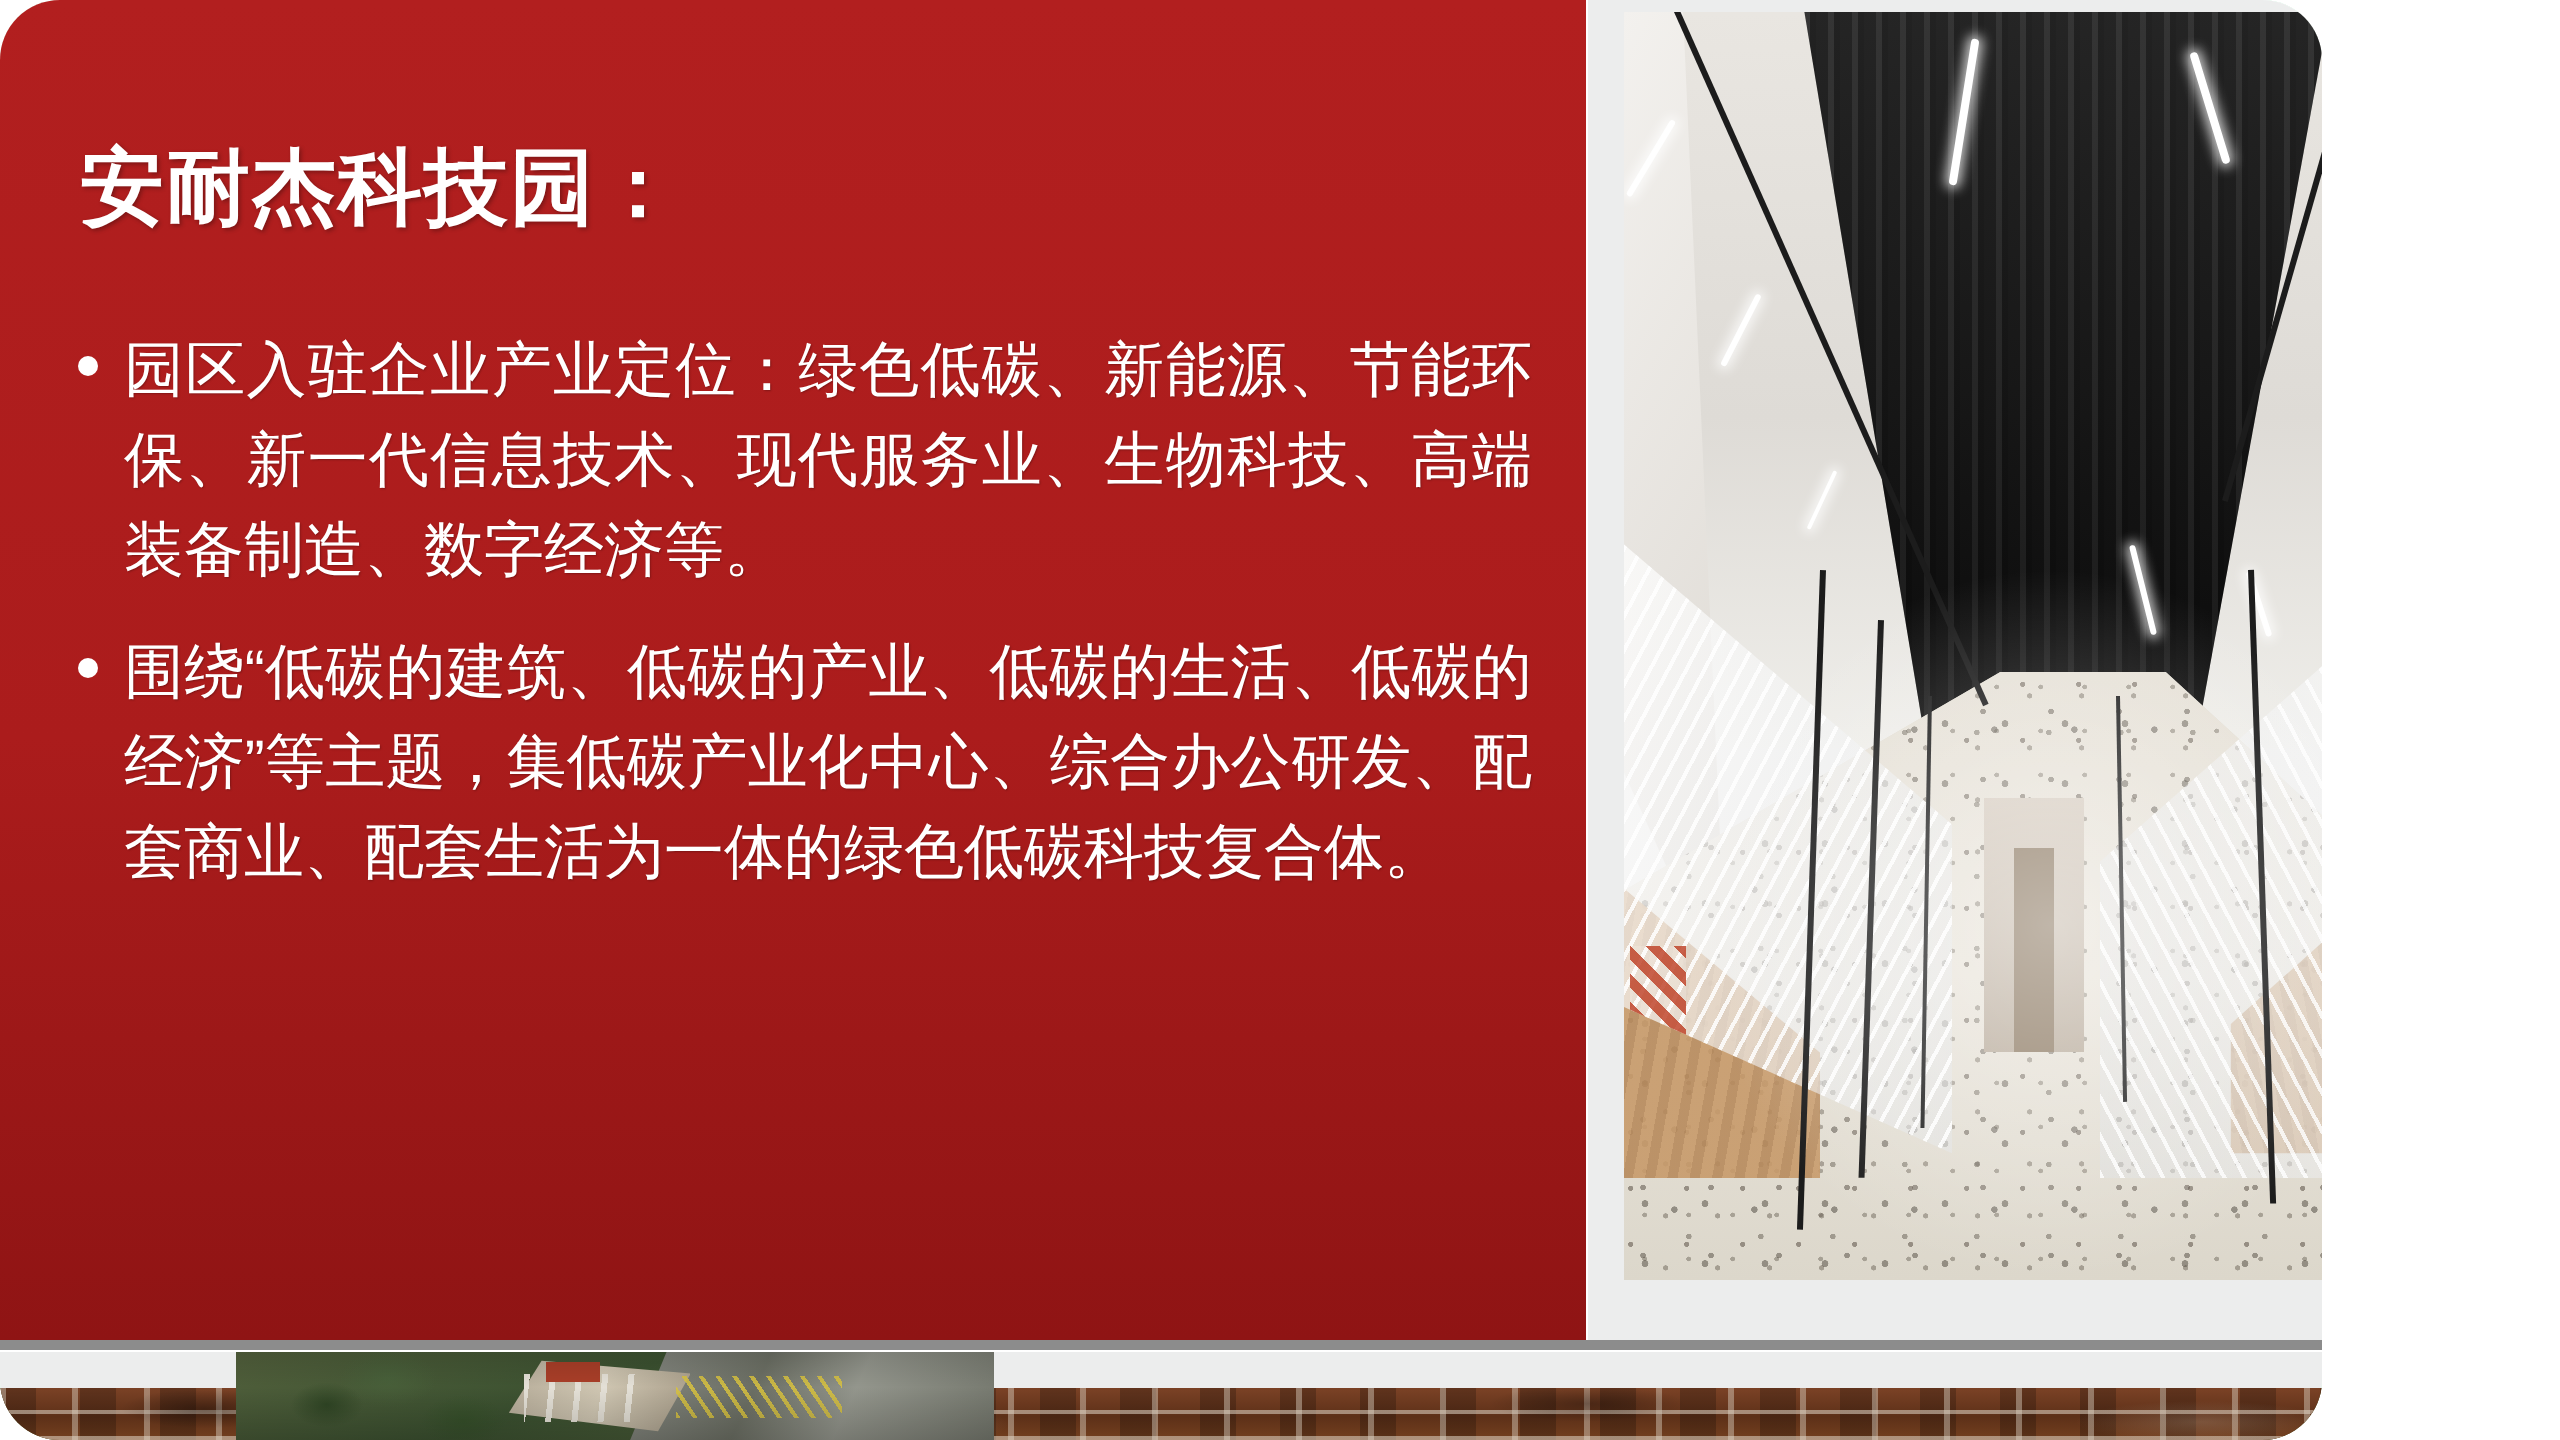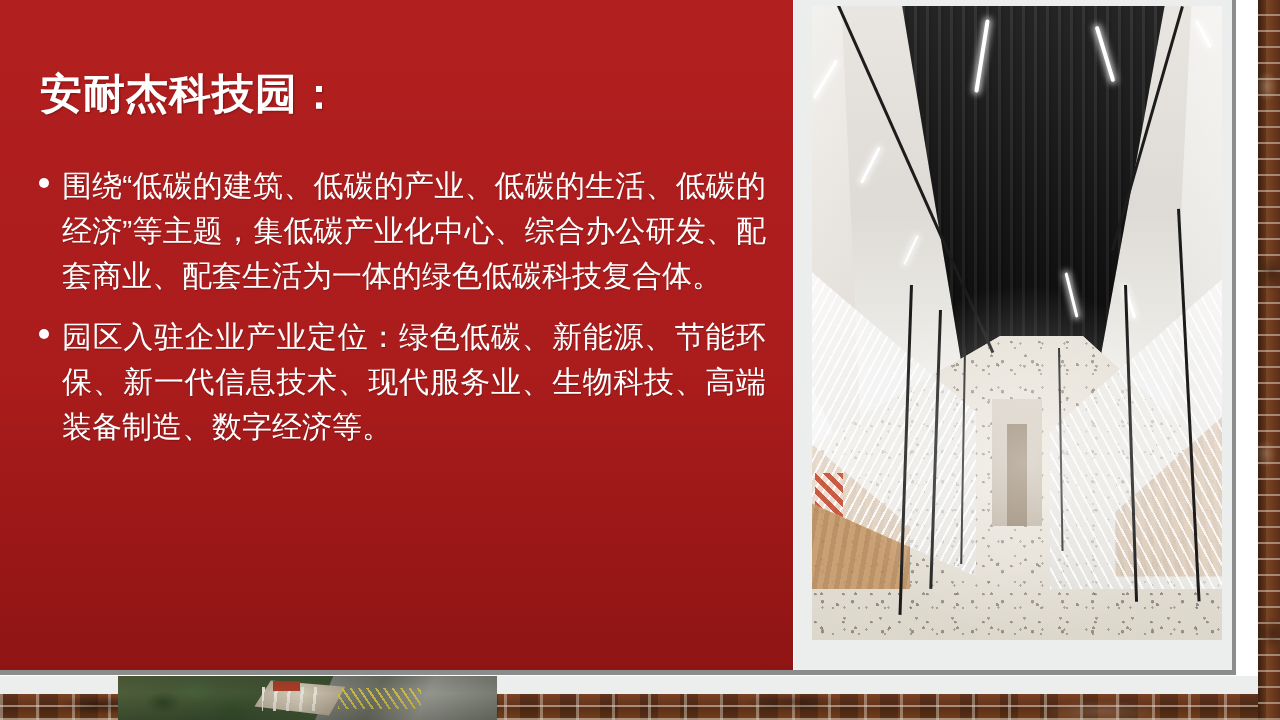--- a/index.html
+++ b/index.html
@@ -2,21 +2,21 @@
 <html><head>
 <meta charset="utf-8">
 <style>
   html,body{margin:0;padding:0;}
   body{
     width:1280px;height:720px;overflow:hidden;
     font-family:"Liberation Sans","DejaVu Sans",sans-serif;
     background:#ffffff;
     position:relative;
   }
-  .slide{position:absolute;inset:0;width:1280px;height:720px;overflow:hidden;background:#86efac;}
+  .slide{position:absolute;inset:0;width:1161px;height:720px;overflow:hidden;background:#86efac;border-radius:30px;}
 
   
   .brick-band{
     position:absolute;left:0;top:694px;width:1280px;height:26px;
     background-color:#6b3a22;
     background-image:
       repeating-linear-gradient(0deg, rgba(225,215,200,.55) 0 2px, rgba(0,0,0,0) 2px 13px),
       repeating-linear-gradient(90deg, rgba(220,210,195,.45) 0 3px, rgba(0,0,0,0) 3px 36px),
       repeating-linear-gradient(90deg, rgba(0,0,0,.22) 0 18px, rgba(0,0,0,0) 18px 40px),
       linear-gradient(180deg,#7b4226 0%,#5d3018 55%,#74401f 100%);
@@ -244,25 +244,25 @@
     <div class="page-inner-line"></div>
     <div class="page-inner-fill"></div>
 
     <div class="red-panel">
 
       <div class="title">安耐杰科技园：</div>
 
       <div class="bullets">
         <div class="bullet">
           <span class="dot"></span>
-          <span>围绕“低碳的建筑、低碳的产业、低碳的生活、低碳的经济”等主题，集低碳产业化中心、综合办公研发、配套商业、配套生活为一体的绿色低碳科技复合体。</span>
+          <span>园区入驻企业产业定位：绿色低碳、新能源、节能环保、新一代信息技术、现代服务业、生物科技、高端装备制造、数字经济等。</span>
         </div>
         <div class="bullet">
           <span class="dot"></span>
-          <span>园区入驻企业产业定位：绿色低碳、新能源、节能环保、新一代信息技术、现代服务业、生物科技、高端装备制造、数字经济等。</span>
+          <span>围绕“低碳的建筑、低碳的产业、低碳的生活、低碳的经济”等主题，集低碳产业化中心、综合办公研发、配套商业、配套生活为一体的绿色低碳科技复合体。</span>
         </div>
       </div>
 
     </div>
 
     <div class="photo-frame">
       <div class="photo-mat">
         <div class="photo">
           <div class="ph-ceil-base"></div>
           <div class="ph-wall-l"></div>

